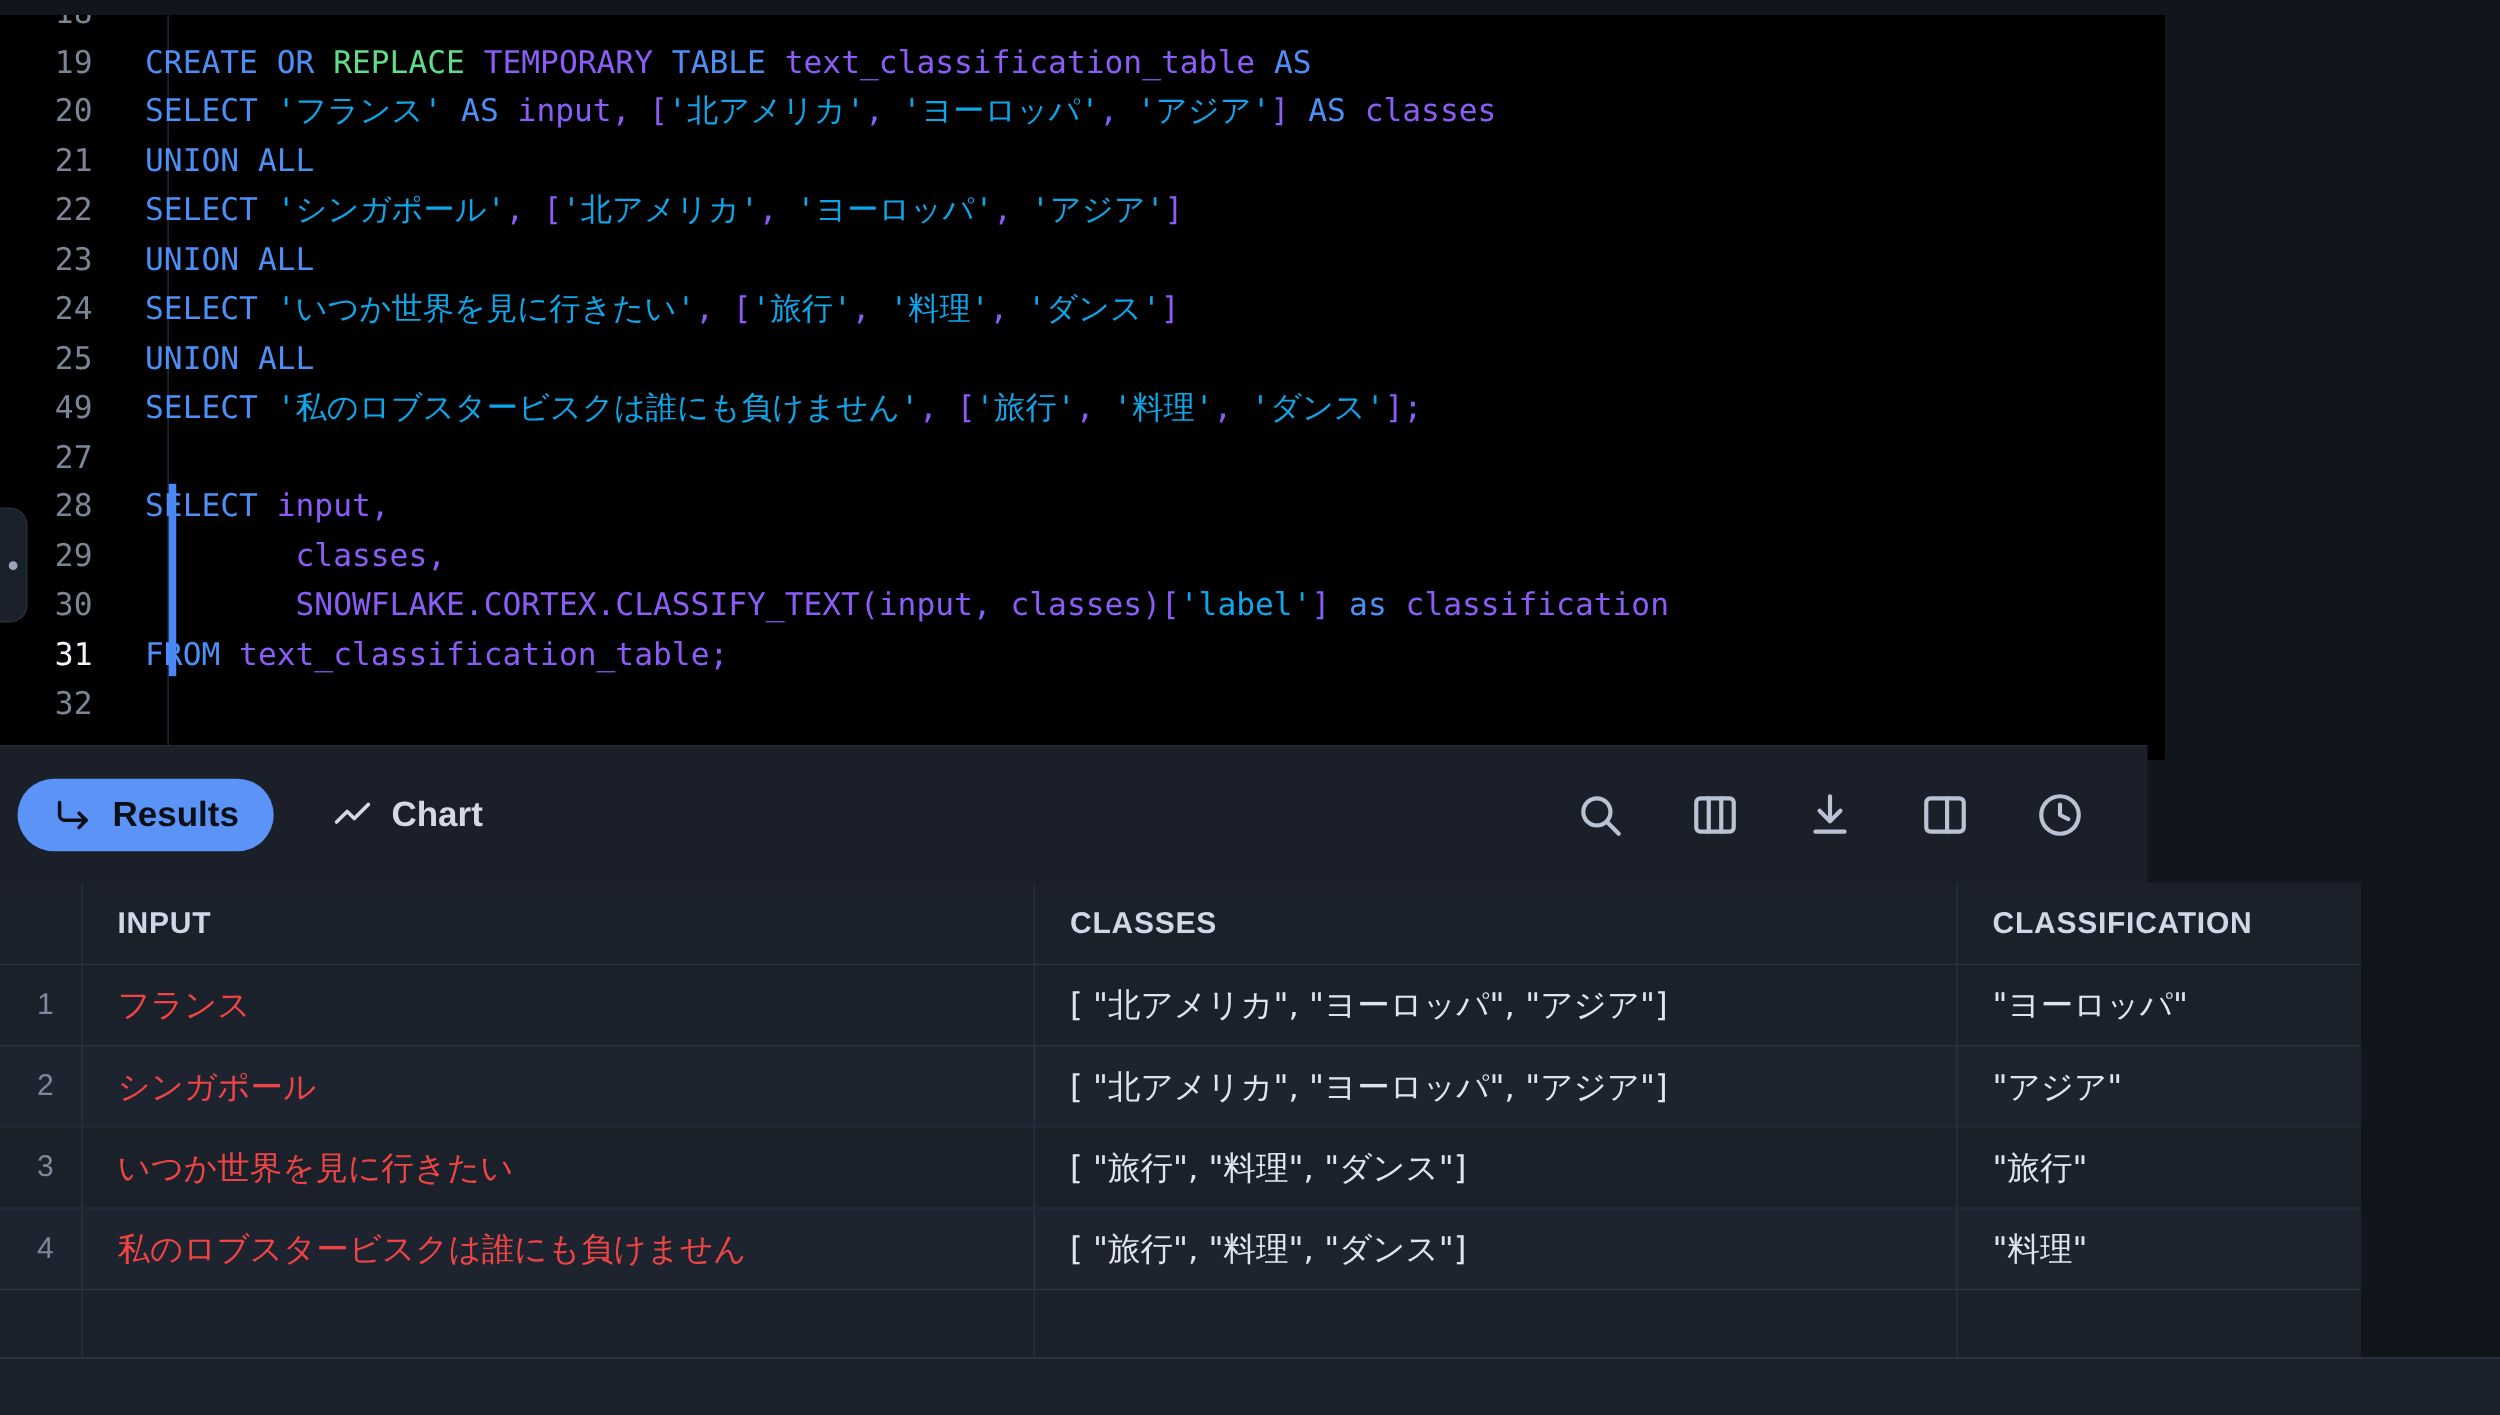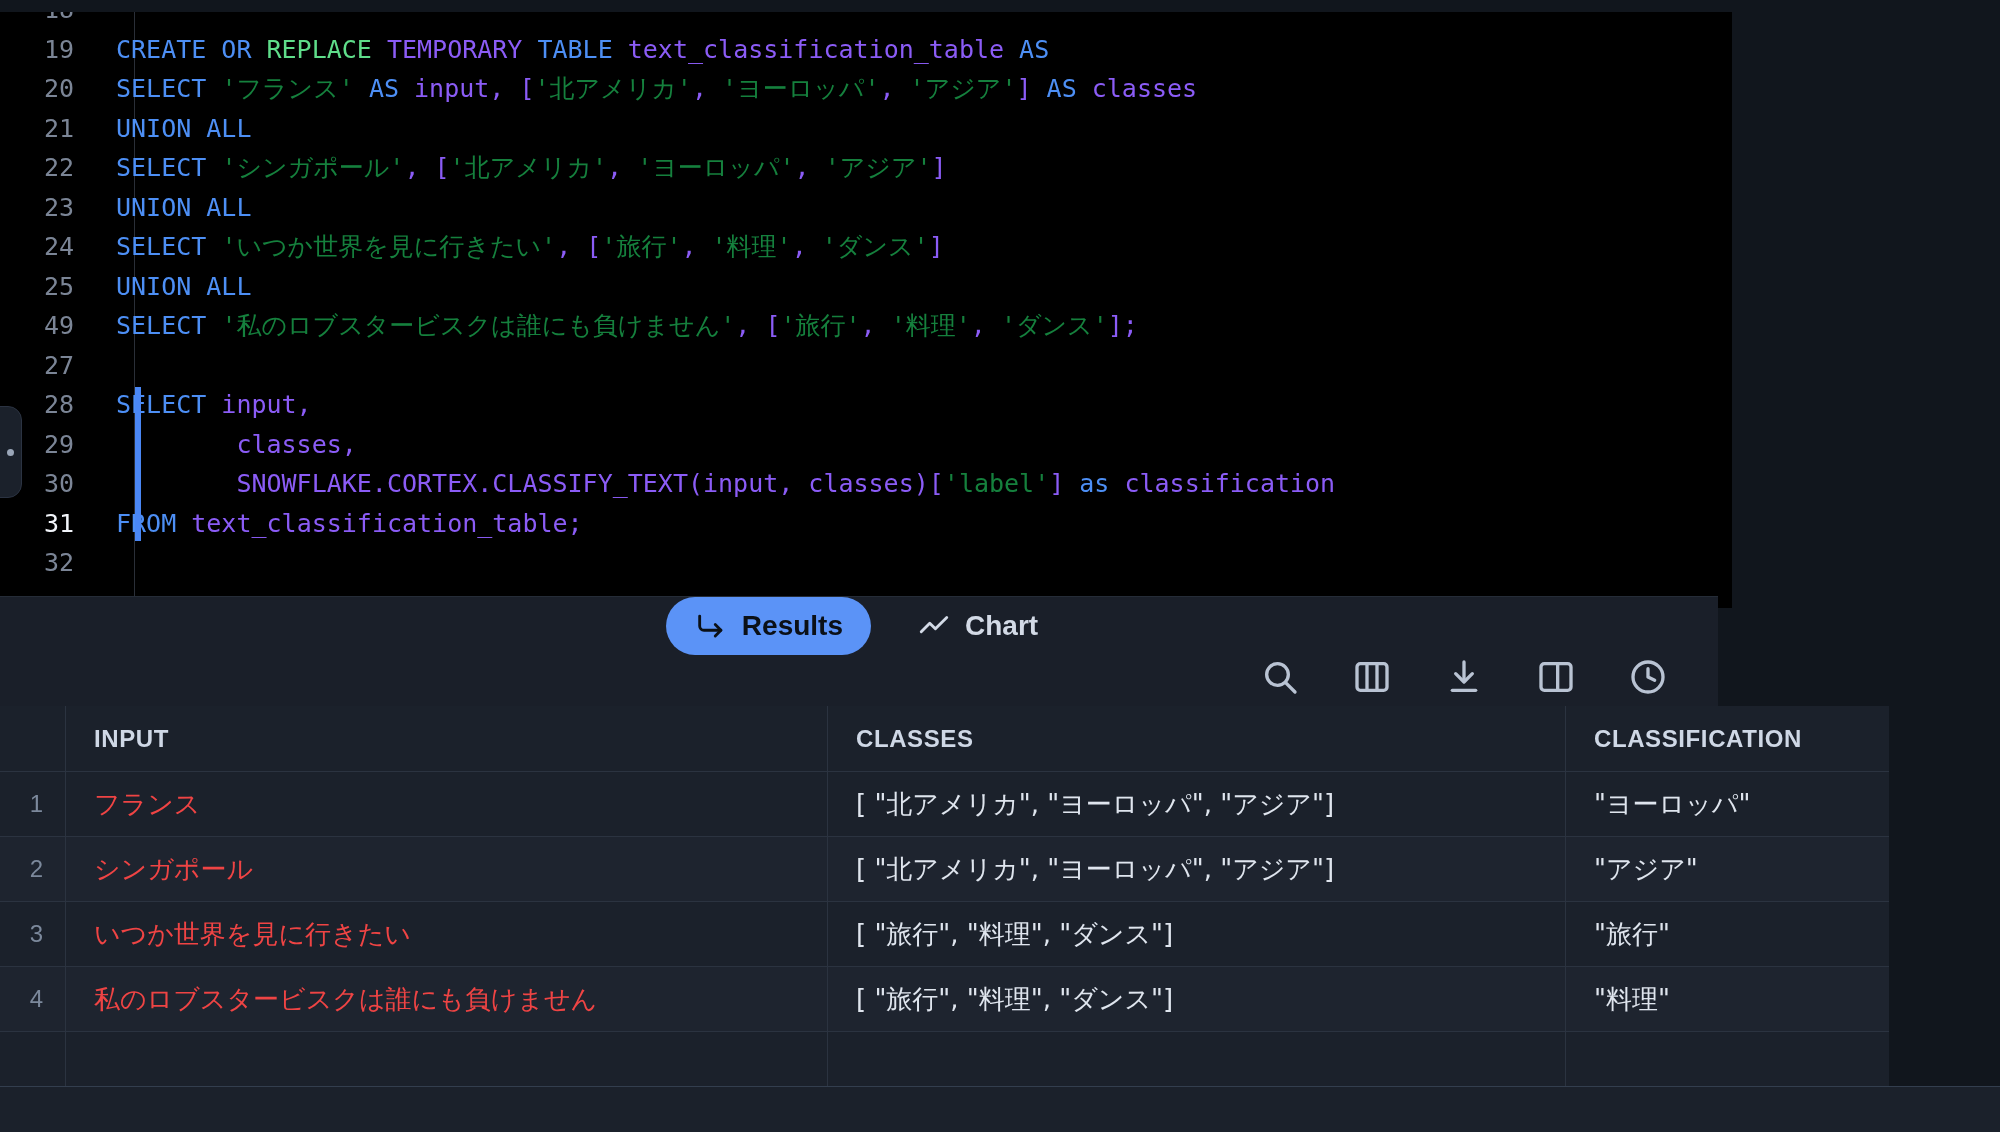--- a/index.html
+++ b/index.html
@@ -49,21 +49,21 @@
   }
   .stmt-bar {
     position:absolute;
     left:135px;
     width:6px;
     background:#4a87f5;
   }
   
   .kw  { color:#4d8ff5; }
   .kw2 { color:#5fdd8a; }
-  .str { color:#15803d; }
+  .str { color:#0ea5e9; }
   .pln { color:#8b5cf6; }
 
   
   #left-handle {
     position:absolute; left:-24px; top:394px;
     width:46px; height:92px;
     background:#1b212b;
     border:1px solid #2b3342;
     border-radius:14px;
     display:flex; align-items:center; justify-content:flex-end;
@@ -72,21 +72,21 @@
   #left-handle .dot {
     width:7px; height:7px; border-radius:50%;
     background:#9aa6b8;
   }
 
   
   #results-toolbar {
     position:absolute; left:0; top:596px; width:1718px; height:110px;
     background:#1a1f29;
     border-top:1px solid #252c37;
-    display:flex; align-items:center;flex-direction:column;
+    display:flex; align-items:center;
   }
   #tabs { display:flex; align-items:center; padding-left:14px; gap:18px; }
   .tab {
     display:flex; align-items:center; gap:14px;
     height:58px; padding:0 28px;
     border-radius:29px;
     font-size:28px; font-weight:bold;
     color:#d3dae6;
     cursor:pointer;
   }

